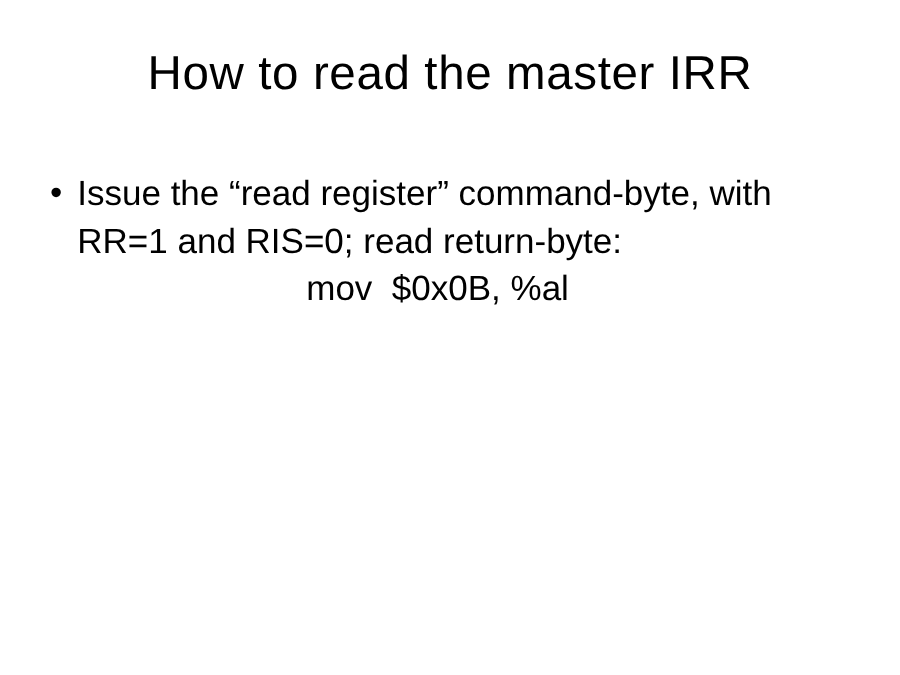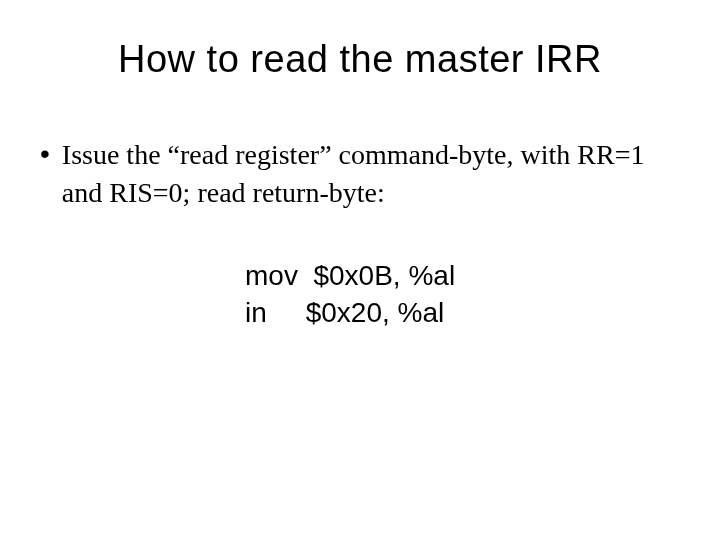--- a/index.html
+++ b/index.html
@@ -34,24 +34,22 @@
       align-items: flex-start;
     }
     .bullet-dot {
       font-size: 28px;
       margin-right: 12px;
       line-height: 1.3;
     }
     .bullet-text {
       font-size: 28px;
       line-height: 1.35;
-      font-family: Liberation Serif, serif;
     }
     .code-block {
-      margin-top: 45px;
       padding-left: 245px;
       font-size: 28px;
       line-height: 1.35;
     }
     .code-line {
       white-space: pre;
     }
   </style>
 </head>
 <body>
@@ -61,15 +59,14 @@
 
   <div class="bullets">
     <div class="bullet-row">
       <span class="bullet-dot">•</span>
       <span class="bullet-text">Issue the “read register” command-byte, with RR=1 and RIS=0; read return-byte:</span>
     </div>
   </div>
 
   <div class="code-block">
     <div class="code-line">mov  $0x0B, %al</div>
-    <div class="code-line">in     $0x20, %al</div>
   </div>
 </div>
 
 </body></html>

